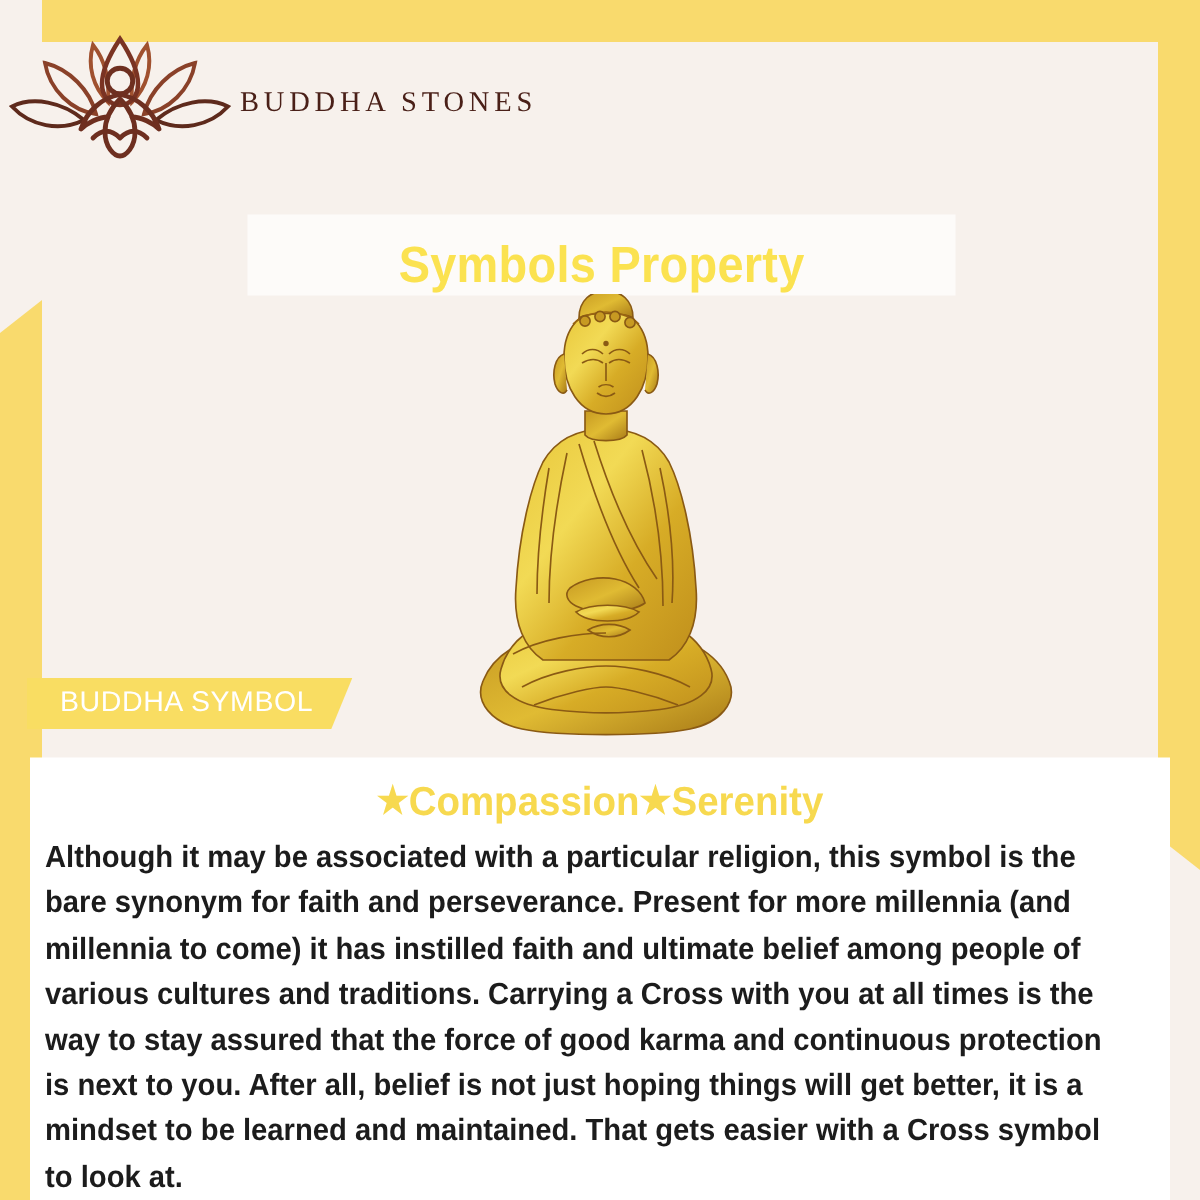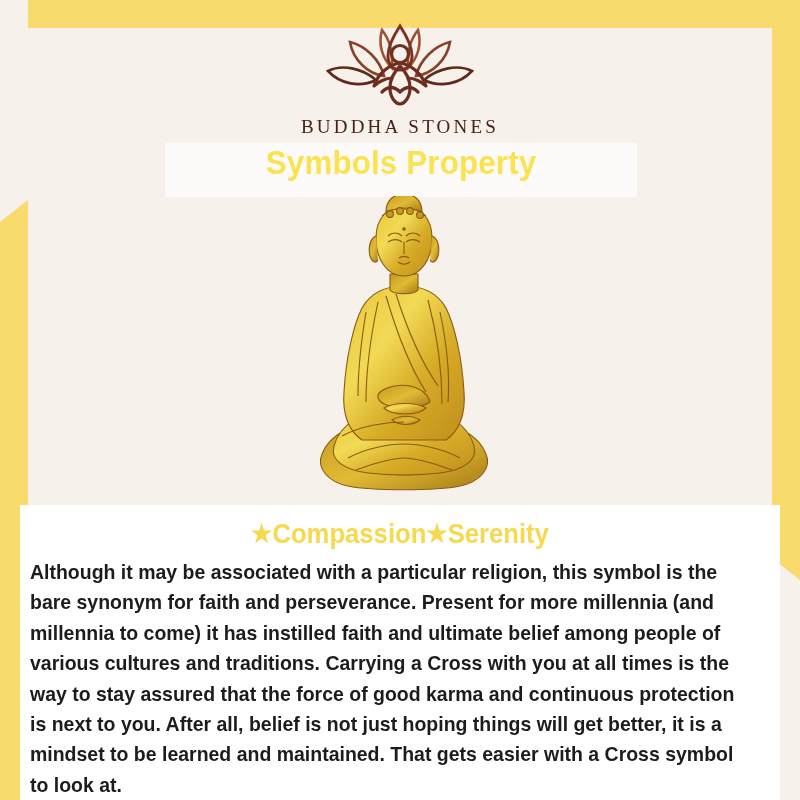--- a/index.html
+++ b/index.html
@@ -58,21 +58,20 @@
     height: 28px;
   }
 
   
   .logo-wrap {
     position: absolute;
     left: 0;
     right: 0;
     top: 22px;
     display: flex;
-    flex-direction: column;
     align-items: center;
   }
   .logo-mark {
     width: 160px;
     height: 86px;
     display: block;
   }
   .logo-word {
     margin-top: 8px;
     font-family: "Liberation Serif", serif;
@@ -85,21 +84,21 @@
 
   
   .title-banner {
     position: absolute;
     left: 165px;
     top: 143px;
     width: 472px;
     height: 54px;
     background: #fdfbf9;
     display: flex;
-    align-items: flex-start;
+    align-items: flex-end;
     justify-content: center;
   }
   .title-text {
     font-family: "Liberation Sans Narrow", "Liberation Sans", sans-serif;
     font-weight: bold;
     font-size: 34px;
     color: #fbe250;
     letter-spacing: 0.2px;
     transform: scaleX(0.92);
     white-space: nowrap;
@@ -288,20 +287,23 @@
         <path d="M98,66 C102,69 106,69 110,66" stroke="#8a5a14"></path>
         <circle cx="104" cy="33" r="1.8" fill="#8a5a14" stroke="none"></circle>
 
         <path d="M48,262 C66,252 90,248 104,248 C118,248 142,252 160,262"></path>
         <path d="M56,274 C76,266 96,262 104,262 C112,262 132,266 152,274"></path>
         <path d="M42,240 C60,230 86,226 104,226"></path>
       </g>
     </svg>
   </div>
 
+  <div class="ribbon">
+    <span class="ribbon-text">BUDDHA SYMBOL</span>
+  </div>
 
   <div class="content-panel">
     <div class="subtitle">
       <span class="star">★</span><span>Compassion</span><span class="star">★</span><span>Serenity</span>
     </div>
     <div class="body-text">Although it may be associated with a particular religion, this symbol is the bare synonym for faith and perseverance. Present for more millennia (and millennia to come) it has instilled faith and ultimate belief among people of various cultures and traditions. Carrying a Cross with you at all times is the way to stay assured that the force of good karma and continuous protection is next to you. After all, belief is not just hoping things will get better, it is a mindset to be learned and maintained. That gets easier with a Cross symbol to look at.</div>
   </div>
 
 </div>
 

